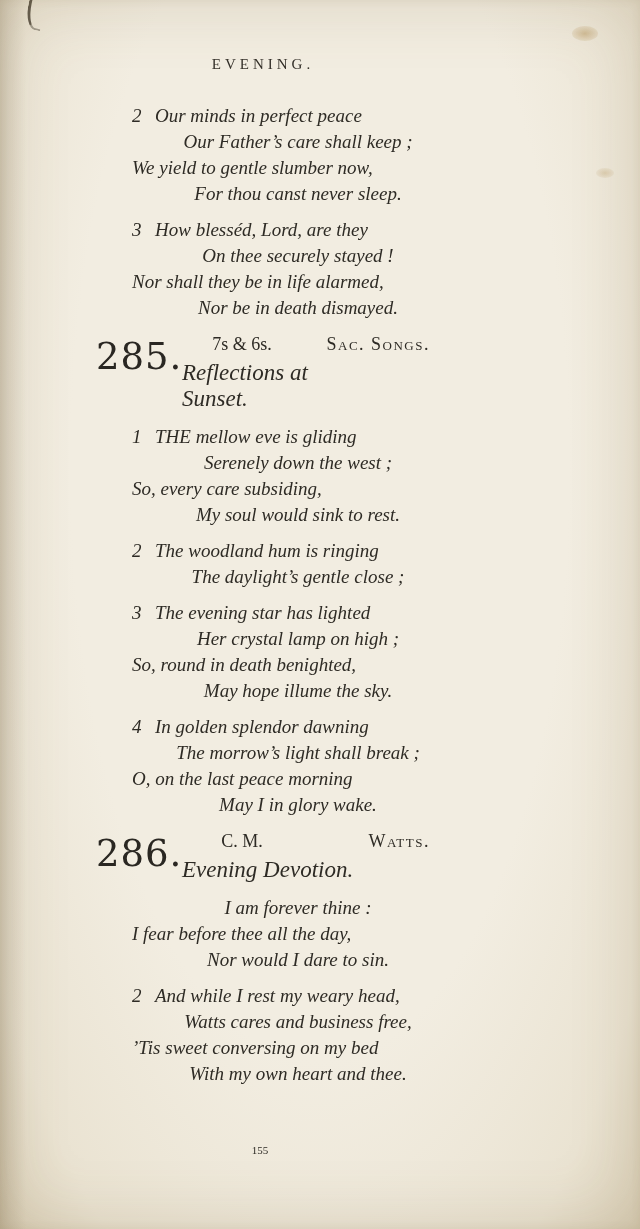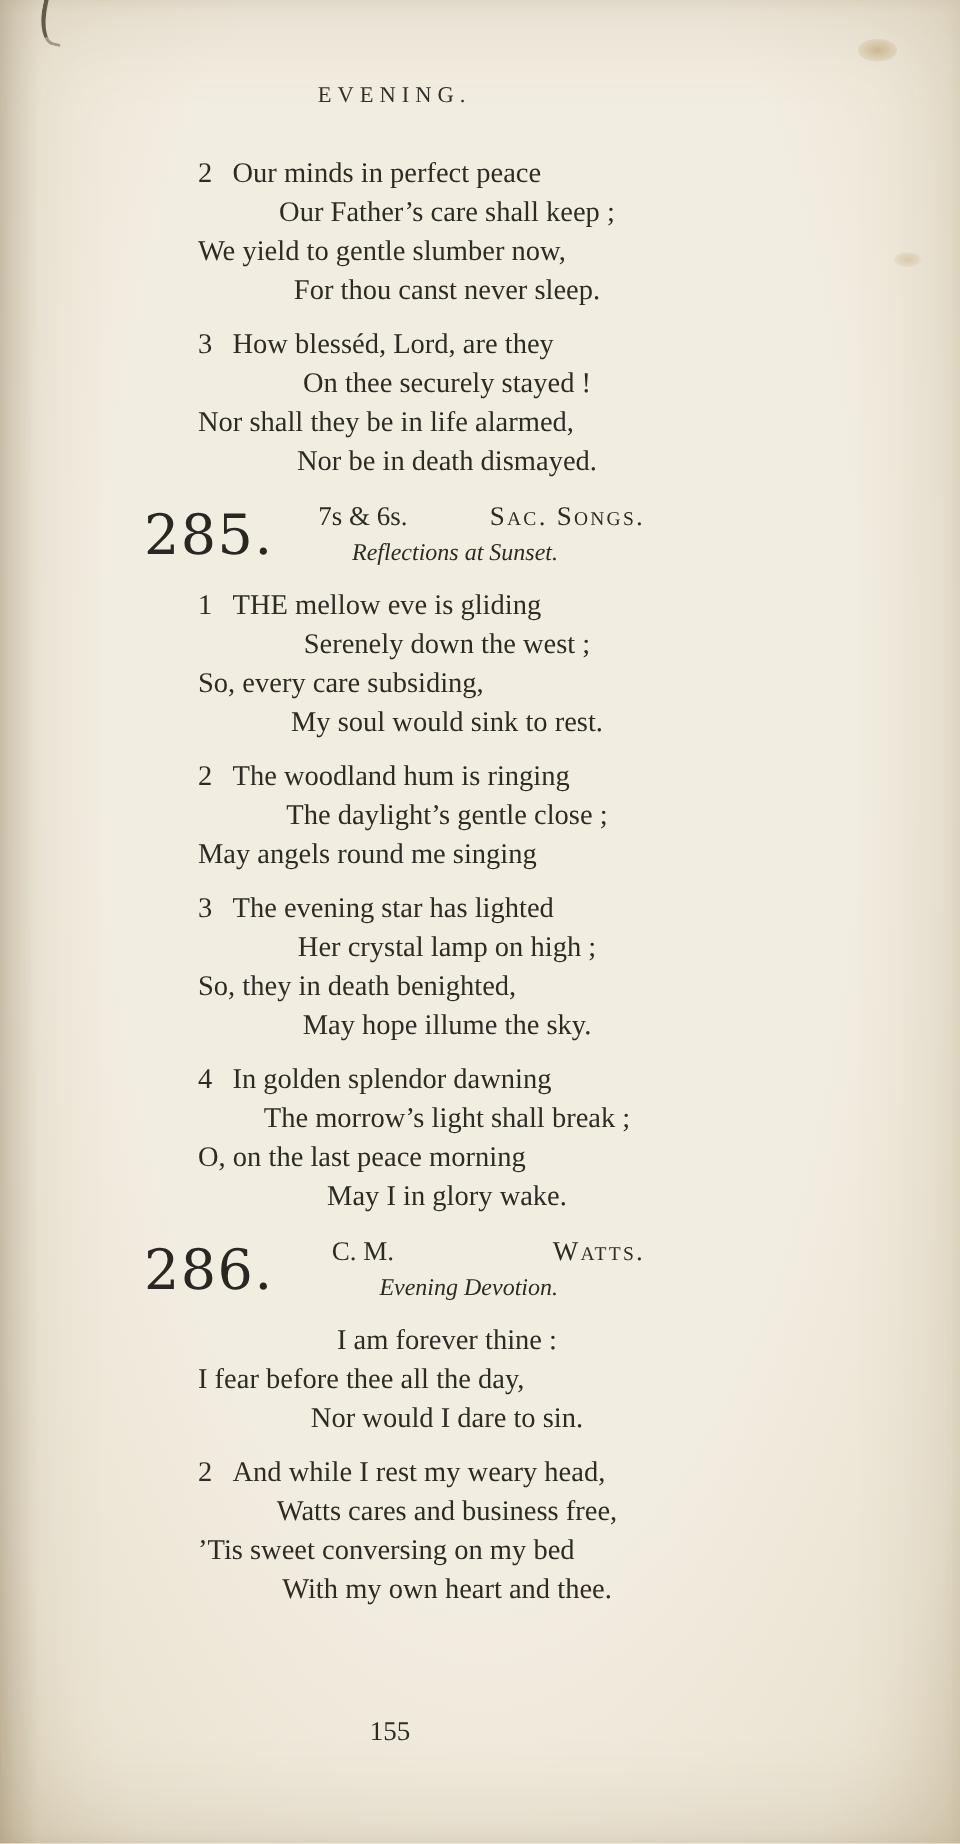--- a/index.html
+++ b/index.html
@@ -48,21 +48,21 @@
     letter-spacing: 4px;
     margin-bottom: 30px;
     color: #35312a;
   }
   .section { margin-bottom: 12px; }
   .verse {
     font-size: 19px;
     line-height: 26px;
     margin: 0 0 10px 36px;
   }
-  .vline { white-space: nowrap; }
+  .vline { white-space: nowrap; font-style: italic; }
   .vline.indent { margin-left: 34px; text-align: center; }
   .vnum { display: inline-block; min-width: 13px; margin-right: 10px; }
   .hymn-head { display: flex; align-items: flex-start; margin: 0 0 12px 0; }
   .hymn-number {
     flex: none;
     width: 86px;
     font-family: "DejaVu Serif", serif;
     font-size: 37px;
     line-height: 44px;
     letter-spacing: 1px;
@@ -73,32 +73,32 @@
   .hymn-head-right { flex: 1; padding-top: 1px; }
   .meter-row { display: flex; align-items: center; }
   .meter-wrap { flex: 1; text-align: center; font-size: 18px; }
   .attrib {
     width: 128px; text-align: right;
     font-variant: small-caps;
     letter-spacing: 1.5px;
     font-size: 18px;
   }
   .hymn-title {
-    text-align: right;
+    text-align: left;
     font-style: italic;
-    font-size: 16px;
+    font-size: 23px;
     padding-right: 58px;
     margin-top: 5px;
   }
   .page-number {
     position: absolute;
     left: 0; right: 0;
     top: 1144px;
     text-align: center;
-    font-size: 18px;
+    font-size: 11px;
   }
 </style>
 </head>
 <body>
 
 <div class="page">
 
   <div class="running-header">EVENING.</div>
 
   <section class="section">
@@ -130,26 +130,25 @@
 
     <div class="verse">
       <div class="vline"><span class="vnum">1</span><span>THE mellow eve is gliding</span></div>
       <div class="vline indent">Serenely down the west ;</div>
       <div class="vline">So, every care subsiding,</div>
       <div class="vline indent">My soul would sink to rest.</div>
     </div>
     <div class="verse">
       <div class="vline"><span class="vnum">2</span><span>The woodland hum is ringing</span></div>
       <div class="vline indent">The daylight’s gentle close ;</div>
-      <div class="vline">May angels round me singing</div>
     </div>
     <div class="verse">
       <div class="vline"><span class="vnum">3</span><span>The evening star has lighted</span></div>
       <div class="vline indent">Her crystal lamp on high ;</div>
-      <div class="vline">So, they in death benighted,</div>
+      <div class="vline">So, round in death benighted,</div>
       <div class="vline indent">May hope illume the sky.</div>
     </div>
     <div class="verse">
       <div class="vline"><span class="vnum">4</span><span>In golden splendor dawning</span></div>
       <div class="vline indent">The morrow’s light shall break ;</div>
       <div class="vline">O, on the last peace morning</div>
       <div class="vline indent">May I in glory wake.</div>
     </div>
   </section>
 

